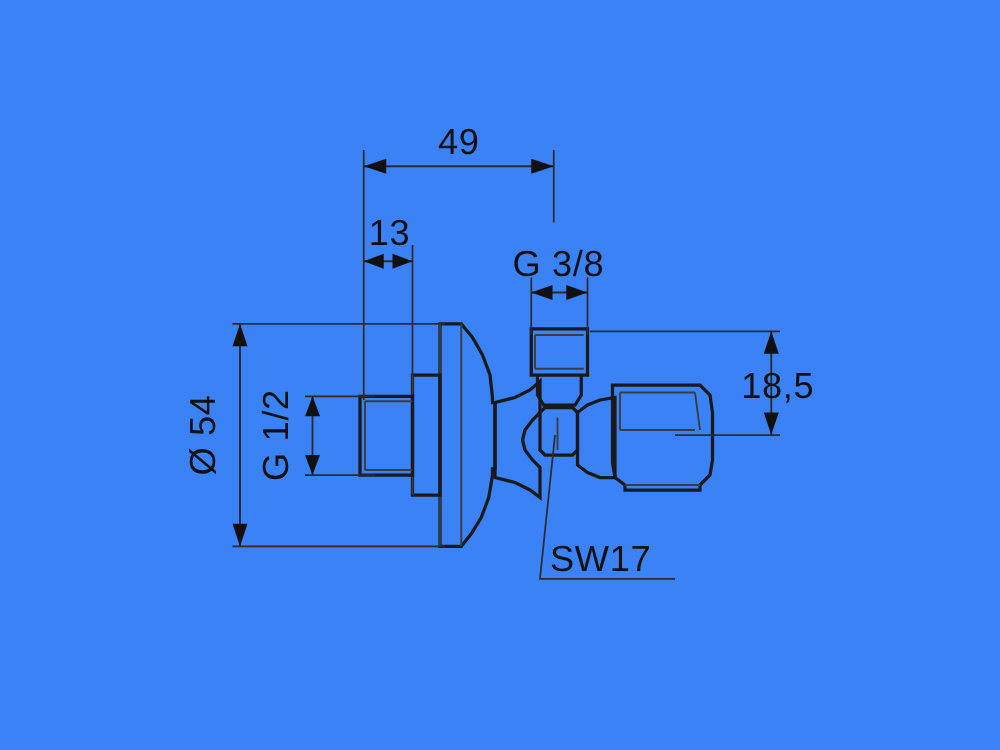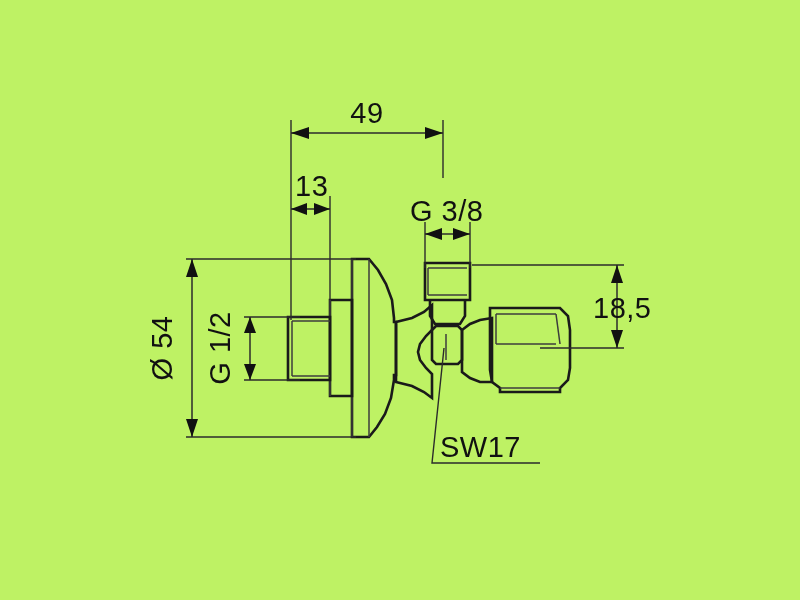--- a/index.html
+++ b/index.html
@@ -10,21 +10,21 @@
   body {
     width: 800px;
     height: 600px;
     overflow: hidden;
     font-family: "Liberation Sans", sans-serif;
   }
   #drawing-root {
     position: relative;
     width: 800px;
     height: 600px;
-    background: #bef264;
+    background: #3b82f6;
   }
   svg#technical-drawing {
     display: block;
     width: 800px;
     height: 600px;
   }
   .part-outline {
     fill: none;
     stroke: #1a1a1a;
     stroke-width: 2.6;

